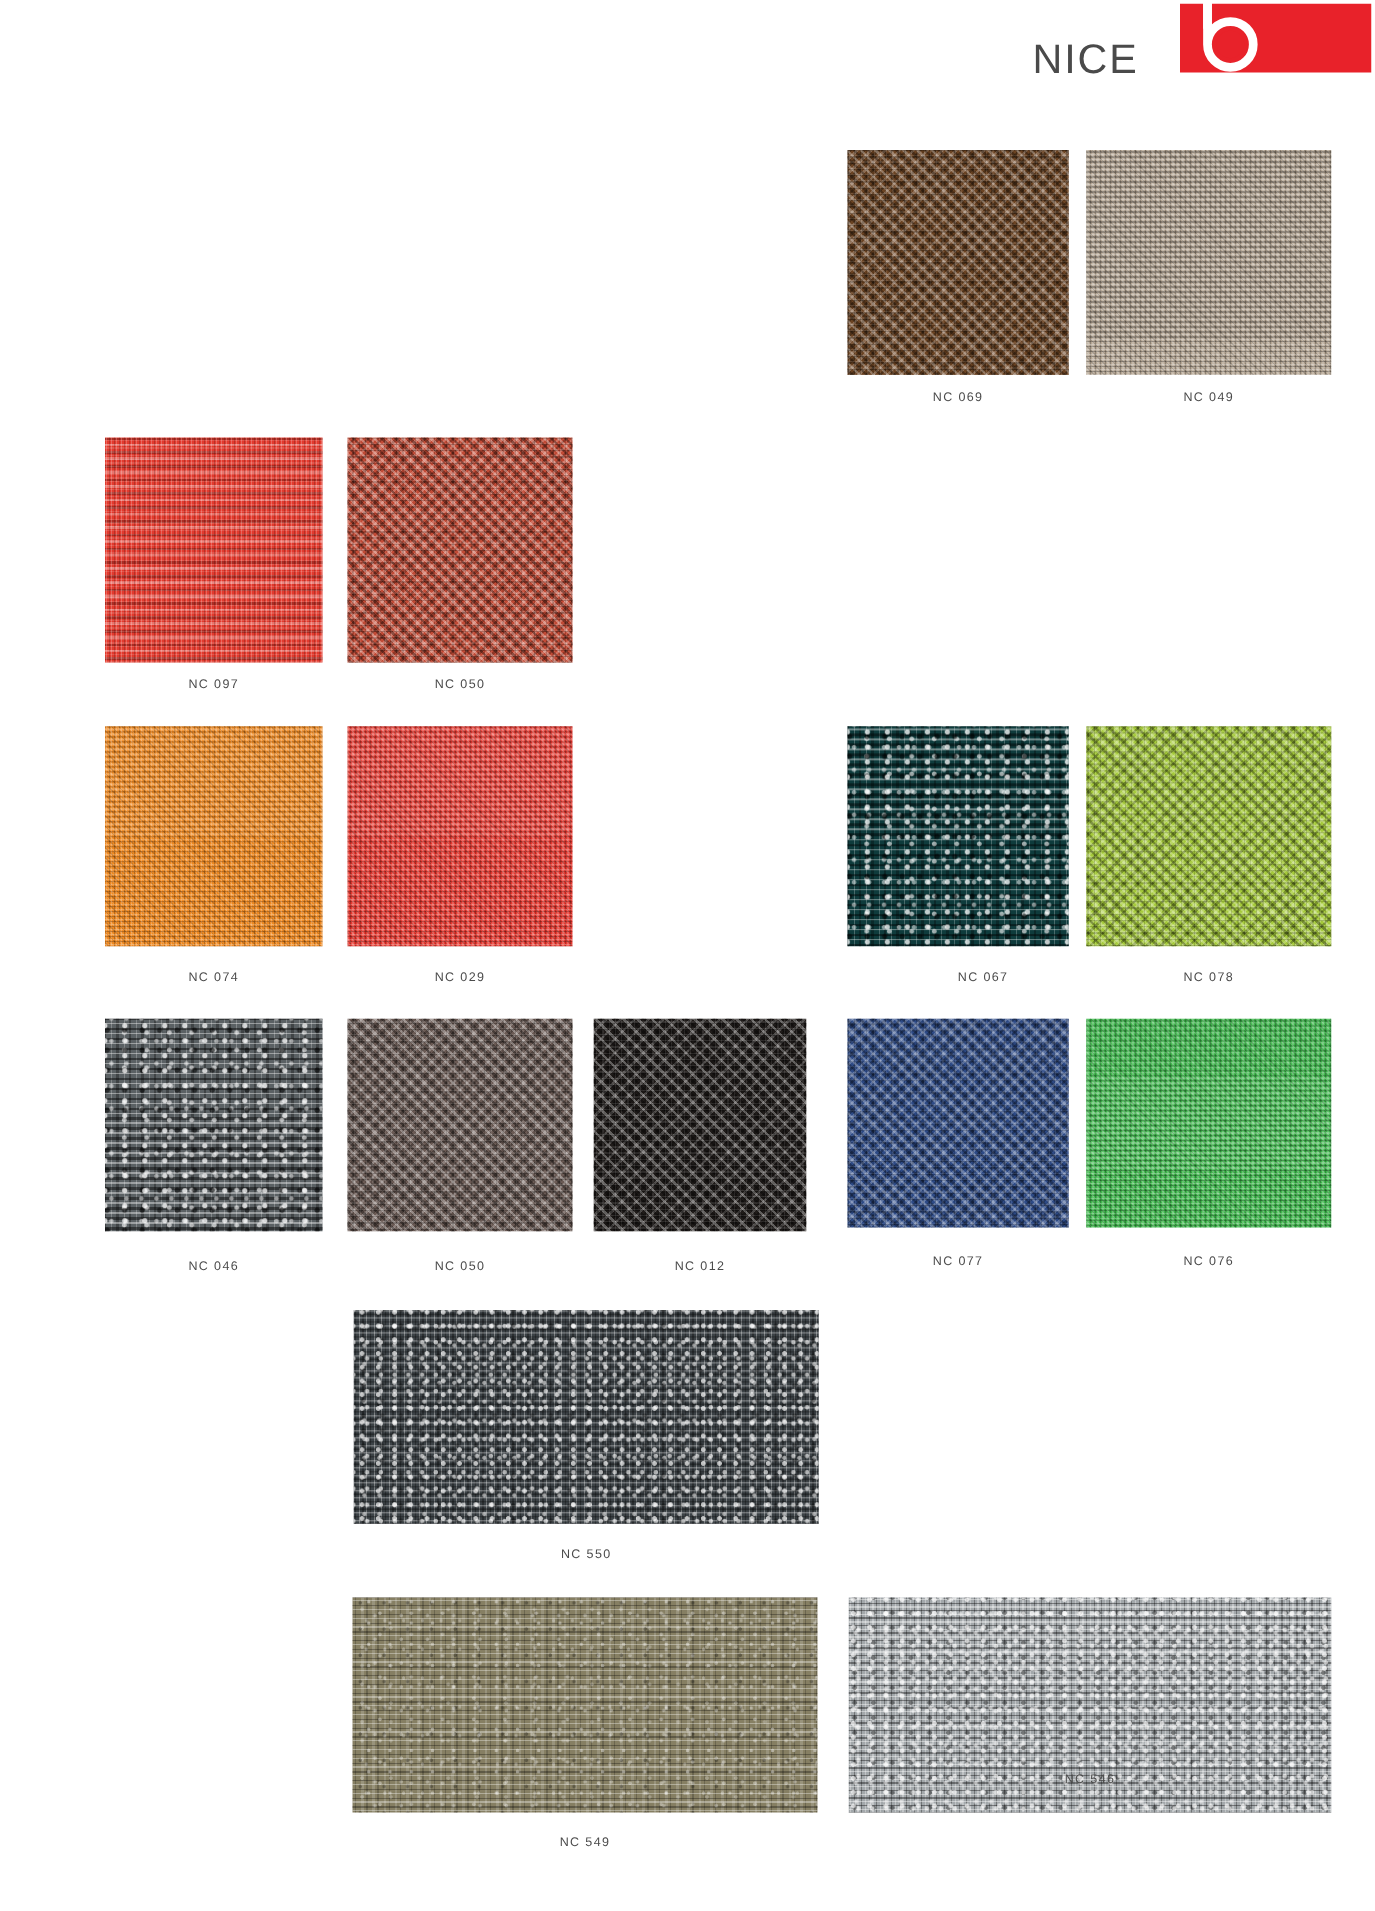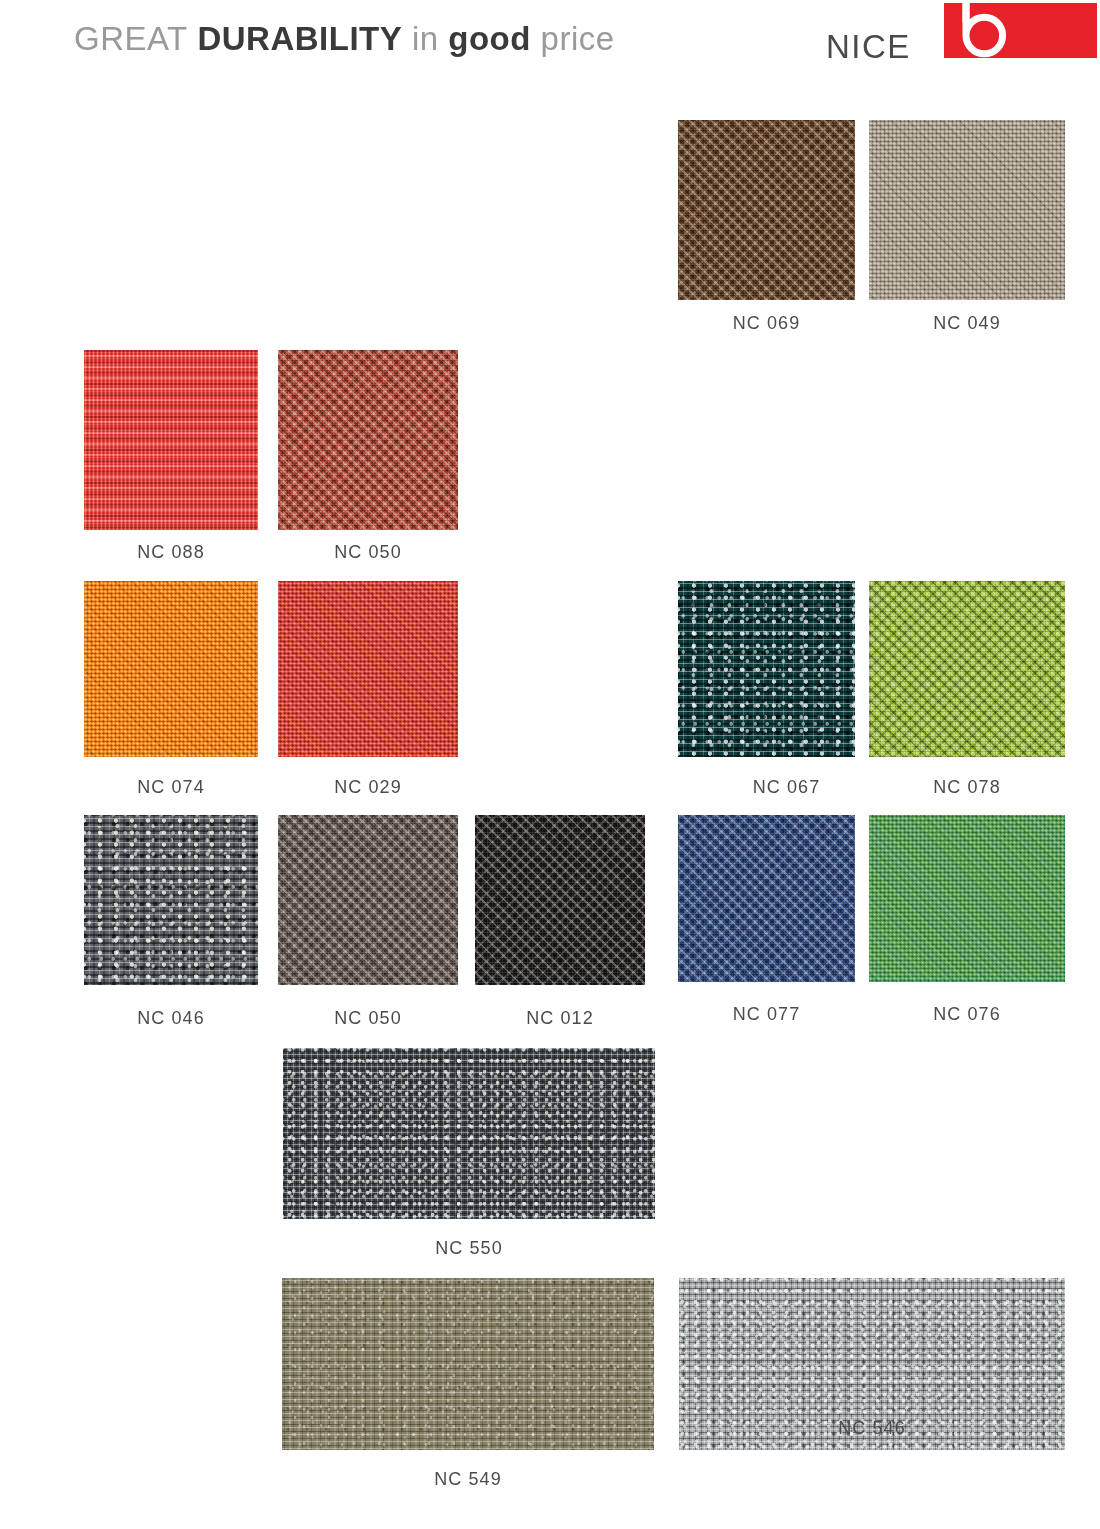--- a/index.html
+++ b/index.html
@@ -56,21 +56,21 @@
     overflow:hidden;
     background-color:#888;
   }
   .chip::before,.chip::after{
     content:"";position:absolute;left:-20%;top:-20%;
     width:140%;height:140%;
     pointer-events:none;
   }
   .label{
     position:absolute;
-    font-size:18px;
+    font-size:10px;
     color:#4b4b4b;
     letter-spacing:1.1px;
     font-weight:400;
     white-space:nowrap;
     text-align:center;
     line-height:1;
   }
 
   
   .w-basket::before{
@@ -141,31 +141,20 @@
       radial-gradient(circle at 80% 22%, rgba(255,255,255,.60) 0 1.6px, rgba(0,0,0,0) 2.2px),
       radial-gradient(circle at 35% 88%, rgba(255,255,255,.50) 0 1.5px, rgba(0,0,0,0) 2.1px);
     background-size: 16px 12px, 14px 16px, 18px 14px, 12px 18px;
   }
 </style>
 </head>
 <body>
 
 <div class="page">
 
-  <div class="header-title">
-    <span class="t-light">GREAT</span>
-    <span> </span>
-    <span class="t-bold">DURABILITY</span>
-    <span> </span>
-    <span class="t-light">in</span>
-    <span> </span>
-    <span class="t-bold">good</span>
-    <span> </span>
-    <span class="t-light">price</span>
-  </div>
 
   <div class="brand">
     <span class="brand-word">NICE</span>
   </div>
 
   <div class="brand-mark">
     <svg class="b-glyph" viewBox="0 0 56 58">
       <path d="M14 0 L14 34.5 A18.3 18.3 0 1 0 32.3 16.2 A18.3 18.3 0 0 0 14 34.5 Z" fill="none" stroke="#ffffff" stroke-width="7"></path>
       <path d="M10.5 0 L17.5 0 L17.5 22 L10.5 22 Z" fill="#ffffff"></path>
       <circle cx="32.3" cy="34.5" r="11.0" fill="#e8222a"></circle>
@@ -218,21 +207,21 @@
       <div class="swatch" style="left: 282px; top: 1278px; width: 372px; height: 172px;">
         <div class="chip w-slub" style="background-color: rgb(134, 127, 99);"></div>
       </div>
       <div class="swatch" style="left: 679px; top: 1278px; width: 386px; height: 172px;">
         <div class="chip w-boucle" style="background-color: rgb(163, 168, 171);"></div>
       </div>
     </div>
 
 <div class="label" style="left: 678px; top: 314px; width: 177px;">NC 069</div>
     <div class="label" style="left: 869px; top: 314px; width: 196px;">NC 049</div>
-    <div class="label" style="left: 84px; top: 543px; width: 174px;">NC 088</div>
+    <div class="label" style="left: 84px; top: 543px; width: 174px;">NC 097</div>
     <div class="label" style="left: 278px; top: 543px; width: 180px;">NC 050</div>
     <div class="label" style="left: 84px; top: 778px; width: 174px;">NC 074</div>
     <div class="label" style="left: 278px; top: 778px; width: 180px;">NC 029</div>
     <div class="label" style="left: 698px; top: 778px; width: 177px;">NC 067</div>
     <div class="label" style="left: 869px; top: 778px; width: 196px;">NC 078</div>
     <div class="label" style="left: 84px; top: 1009px; width: 174px;">NC 046</div>
     <div class="label" style="left: 278px; top: 1009px; width: 180px;">NC 050</div>
     <div class="label" style="left: 475px; top: 1009px; width: 170px;">NC 012</div>
     <div class="label" style="left: 678px; top: 1005px; width: 177px;">NC 077</div>
     <div class="label" style="left: 869px; top: 1005px; width: 196px;">NC 076</div>

